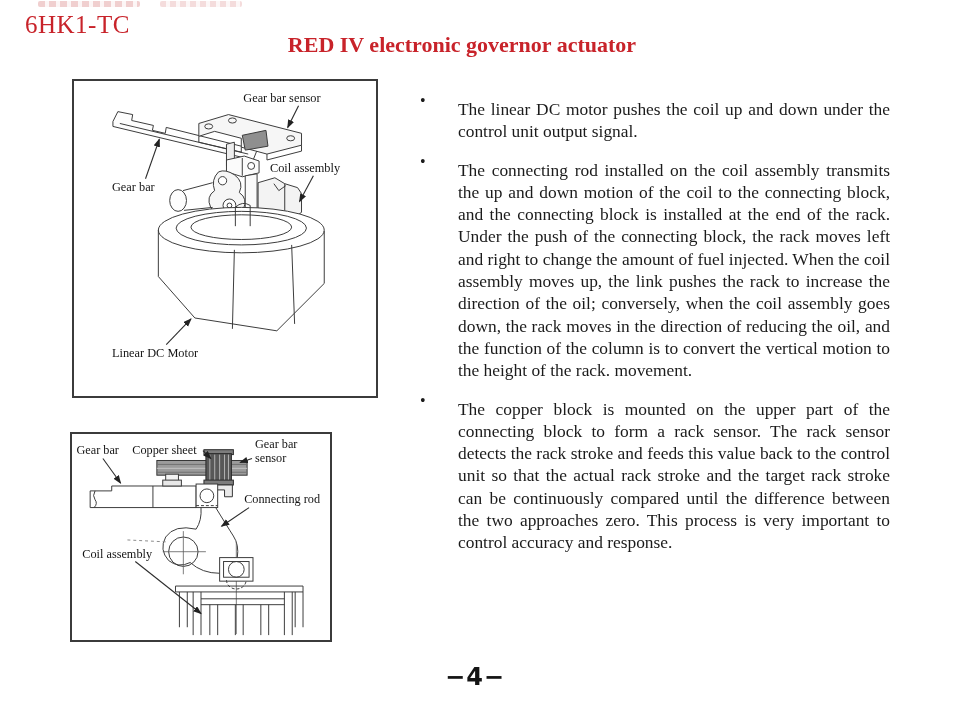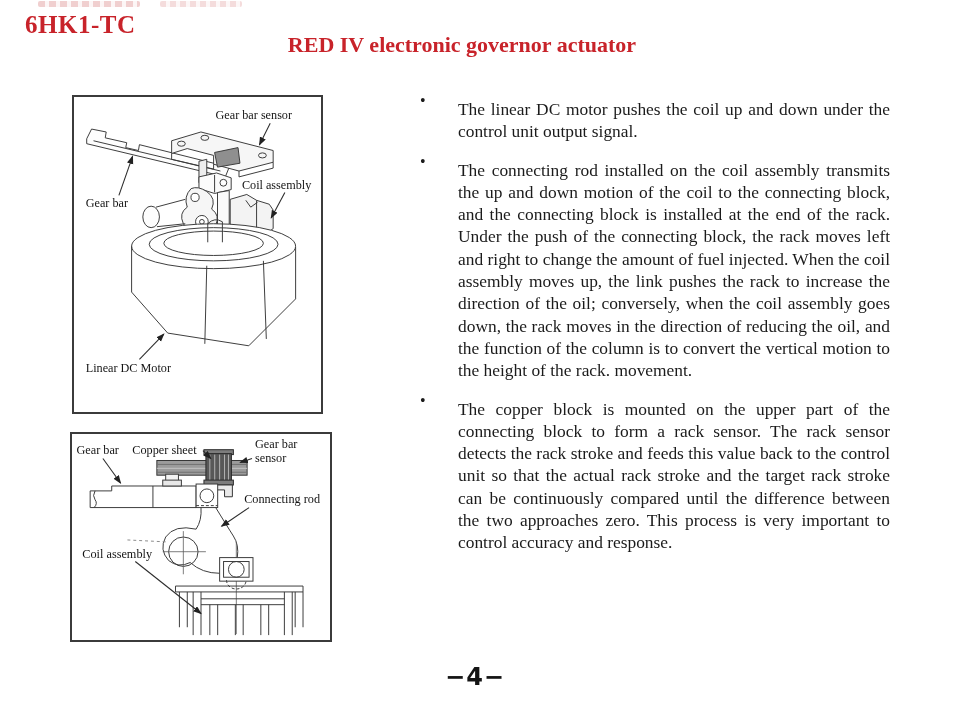--- a/index.html
+++ b/index.html
@@ -8,24 +8,24 @@
     font-family:"Liberation Serif", serif;
     --accent:#c8232a; --ink:#1b1b1b; --line:#3a3a3a;
   }
   .abs{position:absolute;}
   #scan-artifact-a{left:38px;top:1px;width:102px;height:6px;border-radius:2px;
     background:repeating-linear-gradient(90deg, rgba(206,96,96,.30) 0 7px, rgba(206,96,96,.06) 7px 11px);
     filter:blur(.6px);}
   #scan-artifact-b{left:160px;top:1px;width:82px;height:6px;border-radius:2px;
     background:repeating-linear-gradient(90deg, rgba(206,96,96,.22) 0 6px, rgba(206,96,96,.05) 6px 10px);
     filter:blur(.6px);}
-  #model{left:25px;top:11px;font-size:25px;font-weight:bold;color:var(--accent);letter-spacing:.5px;}
+  #model{left:25px;top:11px;font-size:25px;font-weight:normal;color:var(--accent);letter-spacing:.5px;}
   #title{left:0;top:32px;width:924px;text-align:center;font-size:22px;font-weight:bold;color:var(--accent);}
   .figbox{border:2px solid #3b3b3b;background:#fff;box-sizing:border-box;}
-  #fig1{left:72px;top:95px;width:251px;height:319px;text-decoration:underline;}
+  #fig1{left:72px;top:79px;width:306px;height:319px;text-decoration:underline;}
   #fig2{left:70px;top:432px;width:262px;height:210px;}
   #textcol{left:420px;top:90px;width:478px;color:var(--ink);font-size:17.4px;line-height:22.3px;}
   .brow{display:flex;align-items:flex-start;}
   .brow .dot{width:30px;flex:0 0 30px;font-size:16px;}
   .brow p{margin:8px;flex:1;text-align:justify;}
   #pageno{left:0;top:663px;width:950px;text-align:center;
     font-family:"DejaVu Sans", sans-serif;font-weight:bold;font-size:24px;color:#141414;letter-spacing:1px;}
   svg{display:block;width:100%;height:100%;}
   .figlabel{font-family:"Liberation Serif", serif;font-size:12.5px;}
 </style>

